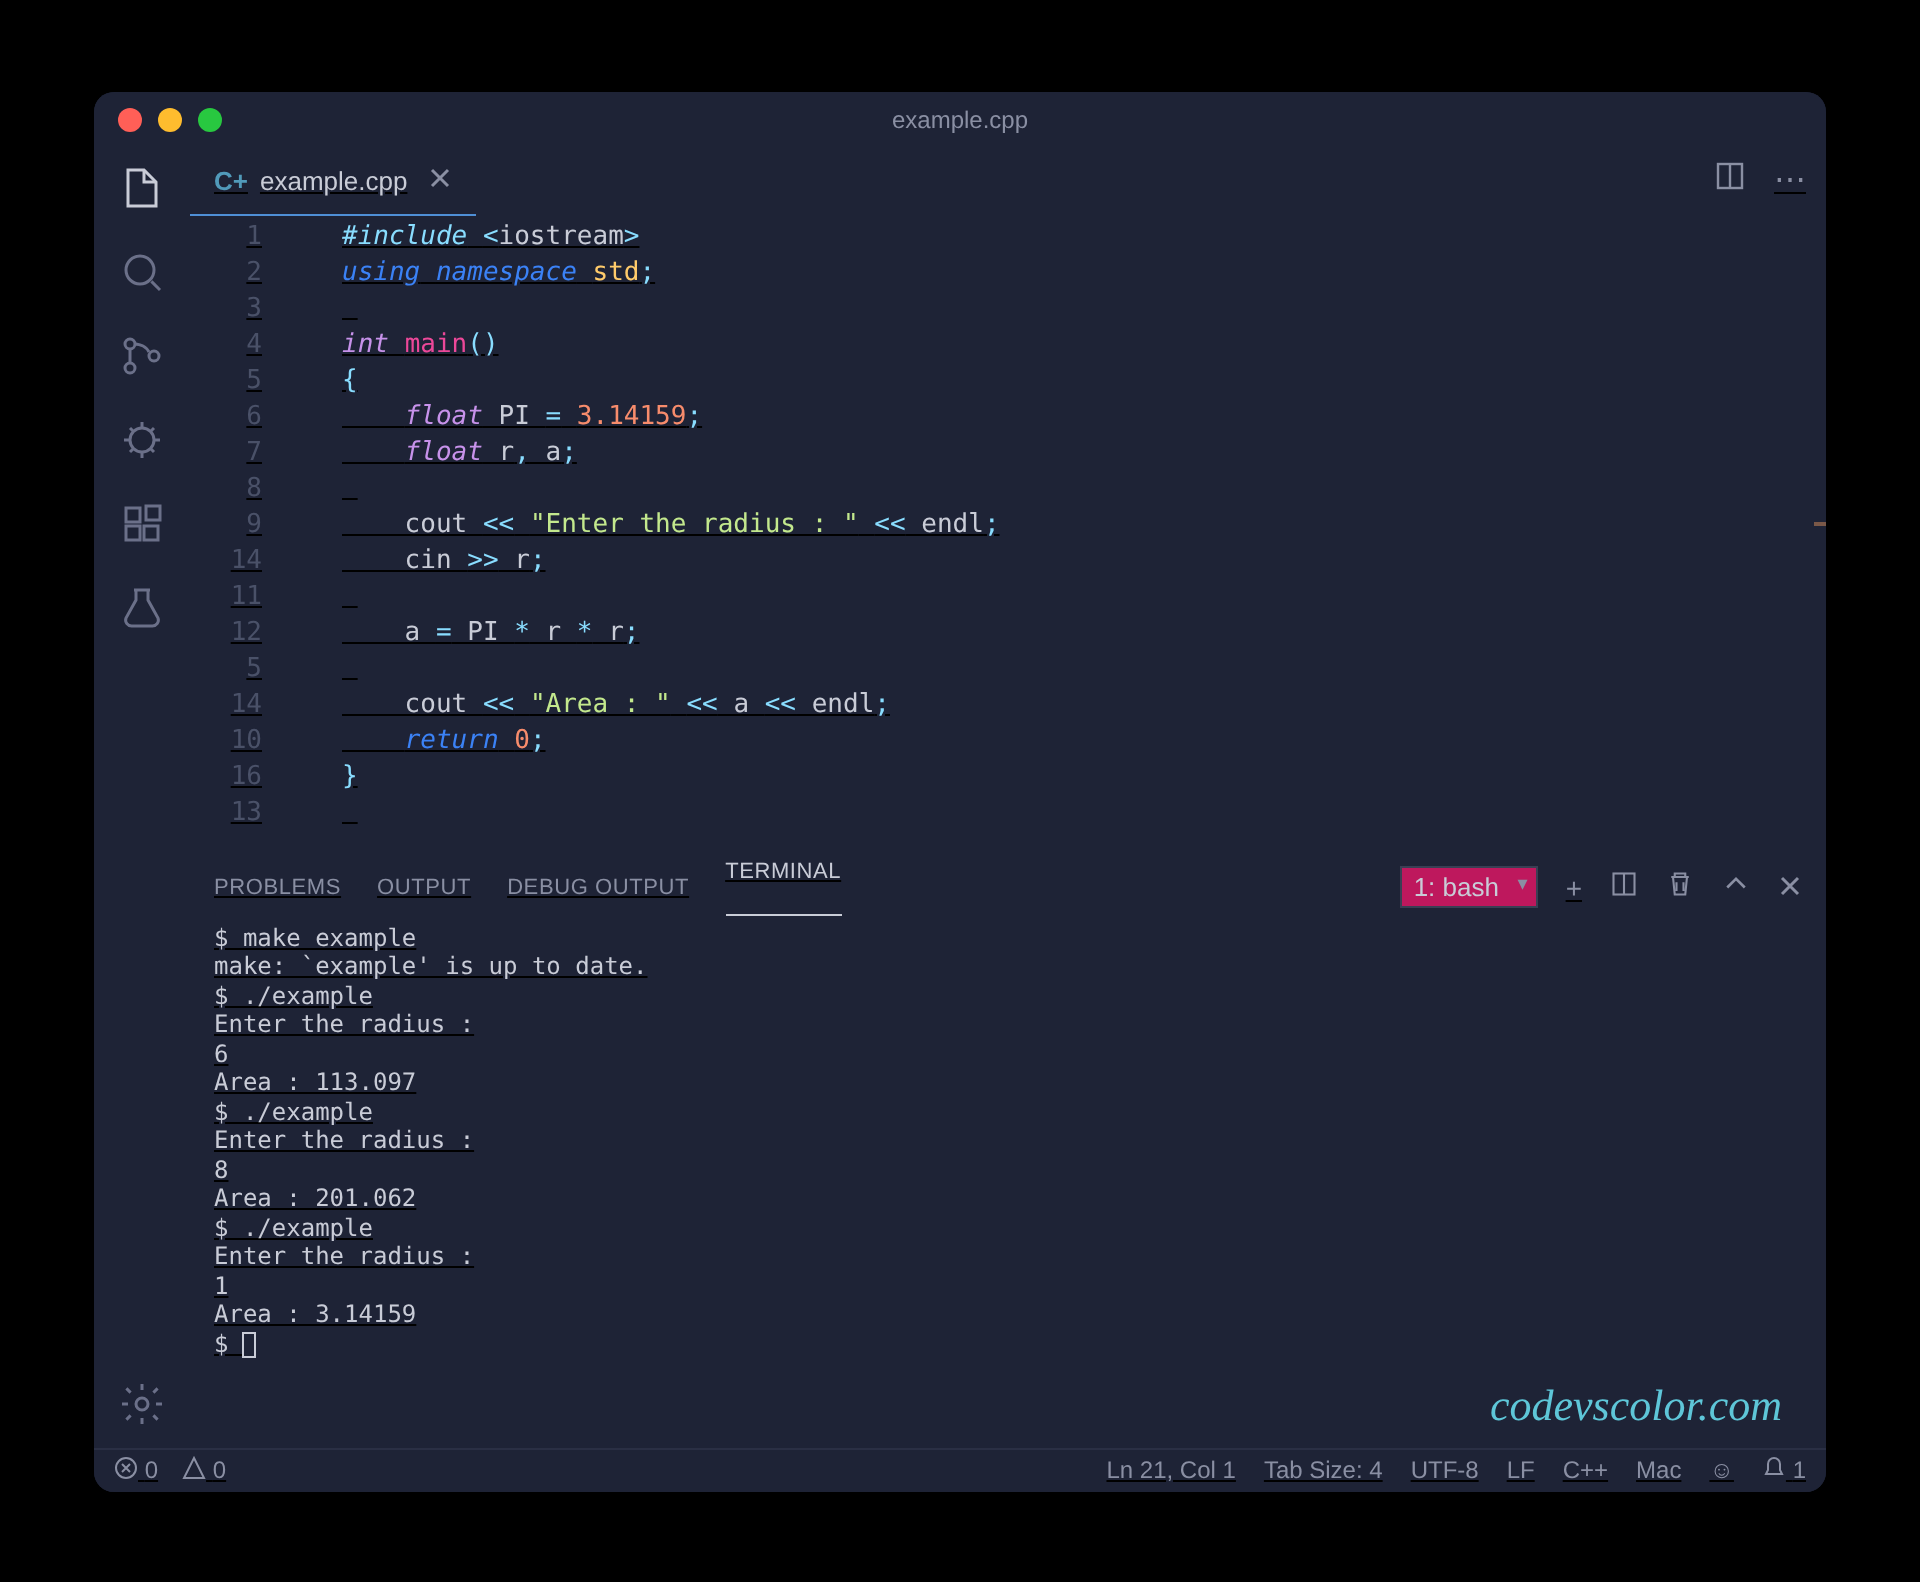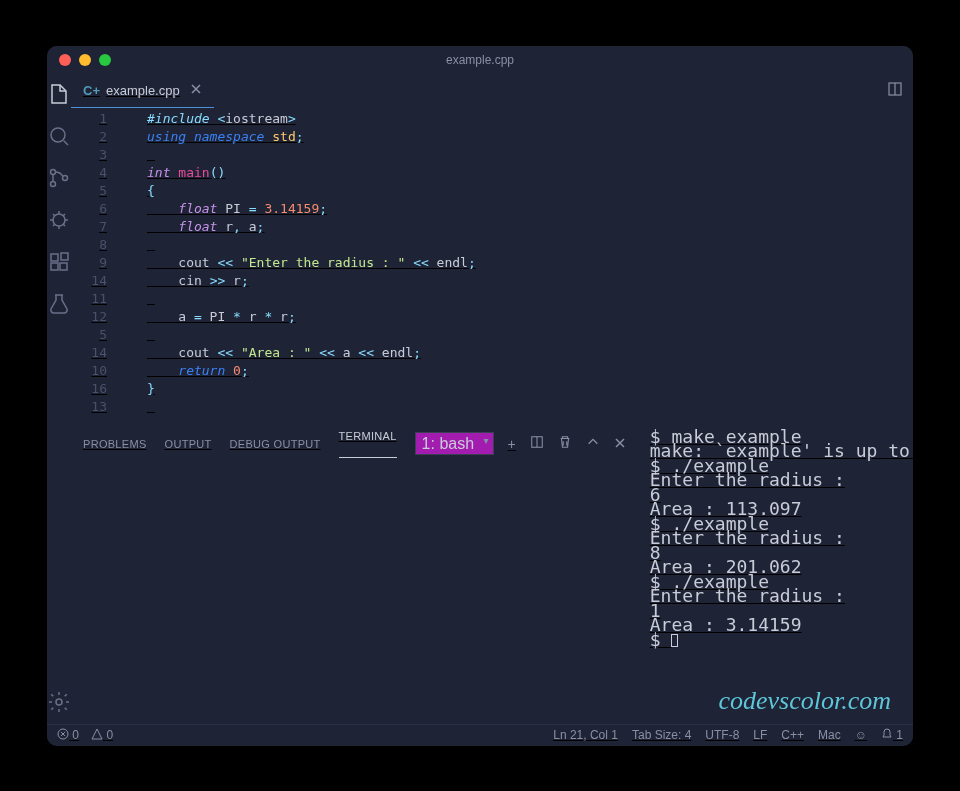--- a/index.html
+++ b/index.html
@@ -162,21 +162,21 @@
   .str { color: #c3e88d; }
   .num { color: #f78c6c; }
   .op { color: #89ddff; }
   .var { color: #c9ccd7; }
   .ns { color: #ffcb6b; }
   .inc { color: #89ddff; font-style: italic; }
   .panel {
     height: 296px;
     background: #1e2336;
     display: flex;
-    flex-direction: row;
+    flex-direction: column;
   }
   .panel-tabs {
     height: 32px;
     display: flex;
     align-items: center;
     padding: 0 12px;
     gap: 18px;
     font-size: 11px;
     color: #8a8fa3;
   }
@@ -186,24 +186,24 @@
     border-bottom: 1px solid #c9ccd7;
     padding-bottom: 15px;
   }
   .panel-right {
     margin-left: auto;
     display: flex;
     align-items: center;
     gap: 14px;
   }
   .term-select {
-    background: #a21caf;
+    background: #be185d;
     color: #c9ccd7;
     border: 1px solid #3a3f54;
-    font-size: 16px;
+    font-size: 13px;
     padding: 2px 18px 2px 6px;
     appearance: none;
     position: relative;
   }
   .select-wrap { position: relative; }
   .select-wrap::after {
     content: "▾";
     position: absolute;
     right: 5px;
     top: 3px;
@@ -212,21 +212,21 @@
     pointer-events: none;
   }
   .panel-icon {
     color: #8a8fa3;
     font-size: 14px;
   }
   .terminal-body {
     flex: 1;
     padding: 2px 12px;
     font-family: "Menlo", "Monaco", monospace;
-    font-size: 18px;
+    font-size: 12px;
     line-height: 14.5px;
     color: #c9ccd7;
     white-space: pre;
     overflow: hidden;
   }
   .cursor {
     display: inline-block;
     width: 7px;
     height: 13px;
     border: 1px solid #c9ccd7;
@@ -248,21 +248,21 @@
     display: flex;
     gap: 14px;
     align-items: flex-end;
   }
   .watermark {
     position: absolute;
     right: 22px;
     bottom: 30px;
     color: #5ec6d8;
     font-family: cursive, "Brush Script MT";
-    font-size: 26px;
+    font-size: 22px;
     font-style: italic;
   }
 </style>
 </head>
 <body>
 
 <div class="window">
   <div class="titlebar">
     <div class="traffic-lights">
       <div class="traffic-light tl-red"></div>

